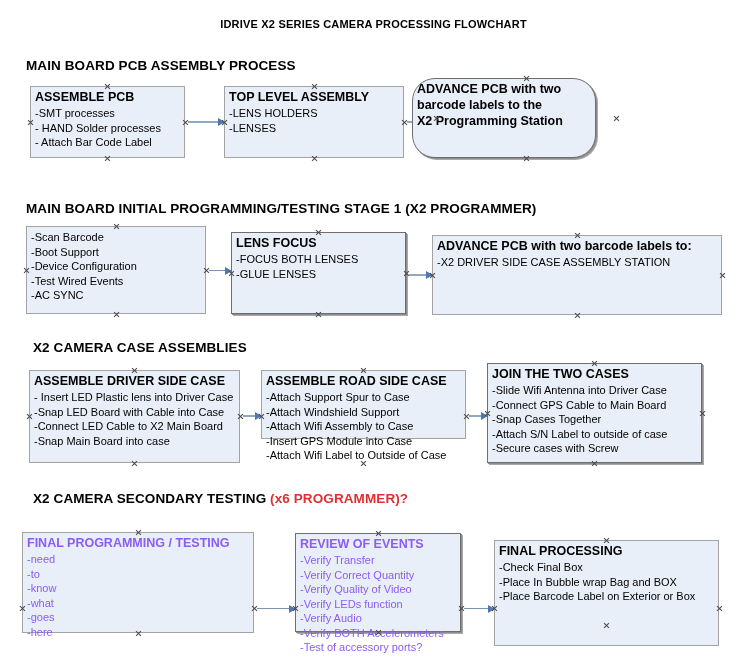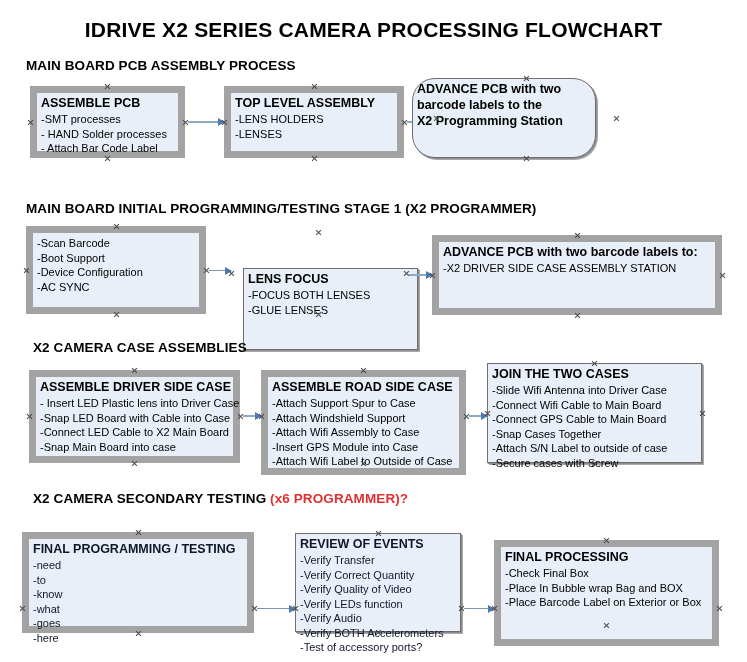--- a/index.html
+++ b/index.html
@@ -21,41 +21,41 @@
     height: 662px;
   }
 
   
   .main-title {
     position: absolute;
     left: 0;
     top: 18px;
     width: 747px;
     text-align: center;
-    font-size: 21px;
+    font-size: 11px;
     font-weight: bold;
     letter-spacing: 0.2px;
     white-space: nowrap;
   }
   .section-title {
     position: absolute;
     font-size: 13.5px;
     font-weight: bold;
     white-space: nowrap;
     letter-spacing: 0.1px;
   }
   .section-title .accent {
     color: #e03030;
   }
 
   
   .node {
     position: absolute;
     background: #e9eff8;
-    border: 7px solid #a3a3a3;
+    border: 1px solid #a3a3a3;
     box-sizing: border-box;
     padding: 3px 4px 2px 4px;
     overflow: visible;
   }
   .node.shadow {
     border: 1px solid #6e6e6e;
     box-shadow: 1px 1px 0 0 #8d8d8d, 2px 2px 0 0 #a9a9a9;
   }
   .node .node-title {
     font-size: 12.5px;
@@ -64,21 +64,21 @@
     white-space: nowrap;
     margin-bottom: 1px;
   }
   .node .node-line {
     font-size: 11px;
     line-height: 14.5px;
     white-space: nowrap;
   }
   .node.red .node-title,
   .node.red .node-line {
-    color: #0f172a;
+    color: #8b5cf6;
   }
 
   
   .handle {
     position: absolute;
     width: 7px;
     height: 7px;
     margin-left: -3.5px;
     margin-top: -3.5px;
     pointer-events: none;
@@ -168,32 +168,33 @@
   <div class="handle" style="left:616px; top:118px;"></div>
 
   <div class="section-title" style="left:26px; top:201px;">
     <span>MAIN BOARD INITIAL PROGRAMMING/TESTING STAGE 1 (X2 PROGRAMMER)</span>
   </div>
 
   <div class="node" style="left:26px; top:226px; width:180px; height:88px;">
     <div class="node-line">-Scan Barcode</div>
     <div class="node-line">-Boot Support</div>
     <div class="node-line">-Device Configuration</div>
+    <div class="node-line">-Test Wired Events</div>
     <div class="node-line">-AC SYNC</div>
   </div>
   <div class="handle" style="left:116px; top:226px;"></div>
   <div class="handle" style="left:116px; top:314px;"></div>
   <div class="handle" style="left:26px; top:270px;"></div>
   <div class="handle" style="left:206px; top:270px;"></div>
 
   <div class="conn plain" style="left:209px; top:270px; width:22px;">
     <span class="arrow"></span>
   </div>
 
-  <div class="node shadow" style="left:243px; top:232px; width:175px; height:82px;margin-top:36px;">
+  <div class="node shadow" style="left:231px; top:232px; width:175px; height:82px;">
     <div class="node-title">LENS FOCUS</div>
     <div class="node-line">-FOCUS BOTH LENSES</div>
     <div class="node-line">-GLUE LENSES</div>
   </div>
   <div class="handle" style="left:318px; top:232px;"></div>
   <div class="handle" style="left:318px; top:314px;"></div>
   <div class="handle" style="left:231px; top:273px;"></div>
   <div class="handle" style="left:406px; top:273px;"></div>
 
   <div class="conn" style="left:409px; top:274px; width:23px;">
@@ -222,41 +223,40 @@
   </div>
   <div class="handle" style="left:134px; top:370px;"></div>
   <div class="handle" style="left:134px; top:463px;"></div>
   <div class="handle" style="left:29px; top:416px;"></div>
   <div class="handle" style="left:240px; top:416px;"></div>
 
   <div class="conn" style="left:243px; top:415px; width:18px;">
     <span class="arrow"></span>
   </div>
 
-  <div class="node" style="left:261px; top:370px; width:205px; height:105px;">
+  <div class="node" style="left:261px; top:370px; width:205px; height:69px;">
     <div class="node-title">ASSEMBLE ROAD SIDE CASE</div>
     <div class="node-line small">-Attach Support Spur to Case</div>
     <div class="node-line small">-Attach Windshield Support</div>
     <div class="node-line small">-Attach Wifi Assembly to Case</div>
     <div class="node-line small">-Insert GPS Module into Case</div>
     <div class="node-line small">-Attach Wifi Label to Outside of Case</div>
   </div>
   <div class="handle" style="left:363px; top:370px;"></div>
   <div class="handle" style="left:363px; top:463px;"></div>
   <div class="handle" style="left:261px; top:416px;"></div>
   <div class="handle" style="left:466px; top:416px;"></div>
 
   <div class="conn" style="left:469px; top:415px; width:18px;">
     <span class="arrow"></span>
   </div>
 
   <div class="node shadow" style="left:487px; top:363px; width:215px; height:100px;">
     <div class="node-title">JOIN THE TWO CASES</div>
     <div class="node-line small">-Slide Wifi Antenna into Driver Case</div>
-    <div class="node-line small">-Connect Wifi Cable to Main Board</div>
     <div class="node-line small">-Connect GPS Cable to Main Board</div>
     <div class="node-line small">-Snap Cases Together</div>
     <div class="node-line small">-Attach S/N Label to outside of case</div>
     <div class="node-line small">-Secure cases with Screw</div>
   </div>
   <div class="handle" style="left:594px; top:363px;"></div>
   <div class="handle" style="left:594px; top:463px;"></div>
   <div class="handle" style="left:487px; top:413px;"></div>
   <div class="handle" style="left:702px; top:413px;"></div>
 

